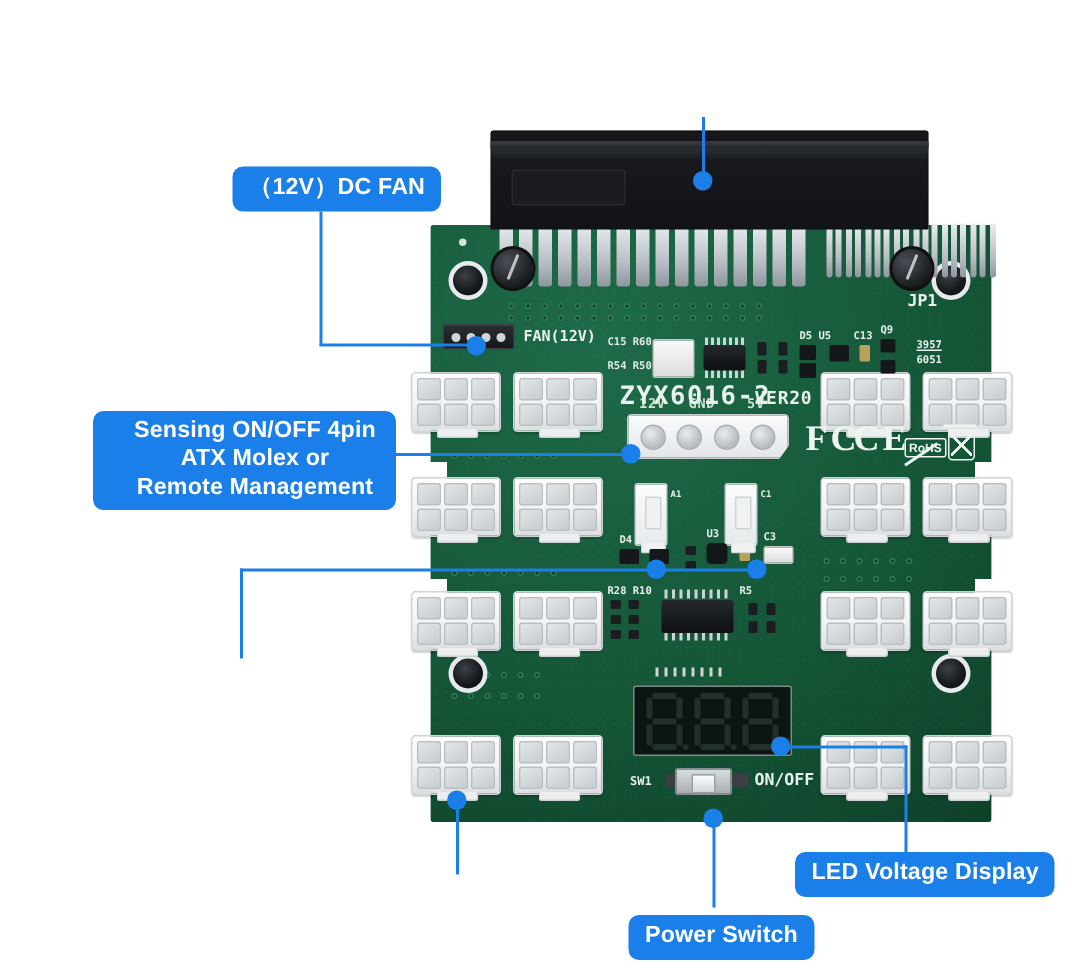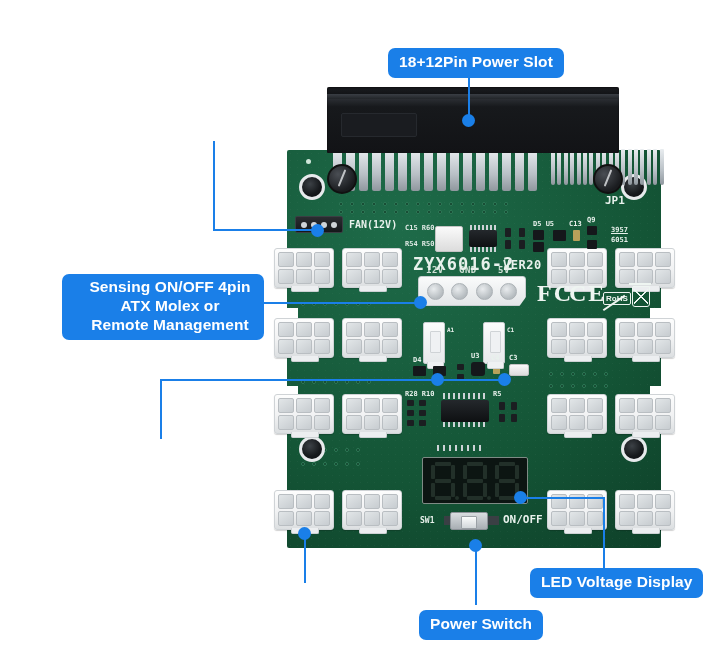--- a/index.html
+++ b/index.html
@@ -677,22 +677,22 @@
   <div class="lead v" style="left:304px;top:533px;height:50px;"></div>
   <div class="dot" style="left:298px;top:527px;"></div>
 
   <div class="lead v" style="left:475px;top:545px;height:60px;"></div>
   <div class="dot" style="left:469px;top:539px;"></div>
 
   <div class="lead h" style="left:520px;top:497px;width:85px;"></div>
   <div class="lead v" style="left:603px;top:497px;height:71px;"></div>
   <div class="dot" style="left:514px;top:491px;"></div>
 
-  <div class="callout" style="left:388px;top:48px;">18+12Pin Power Slot</div>
-
+
+  <div class="callout" style="left:155px;top:111px;">（12V）DC FAN</div>
 
   <div class="callout two" style="left:62px;top:274px;width:202px;">Sensing ON/OFF 4pin
 ATX Molex or
 Remote Management</div>
 
 
 
   <div class="callout" style="left:530px;top:568px;">LED Voltage Display</div>
 
   <div class="callout" style="left:419px;top:610px;">Power Switch</div>

